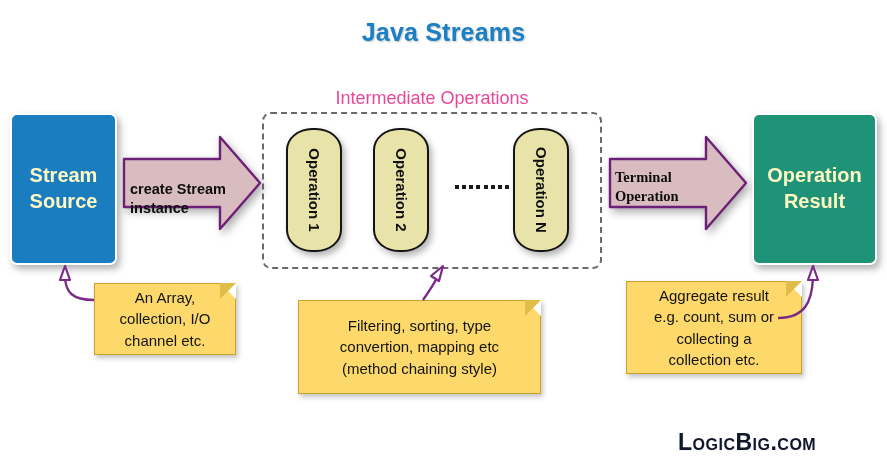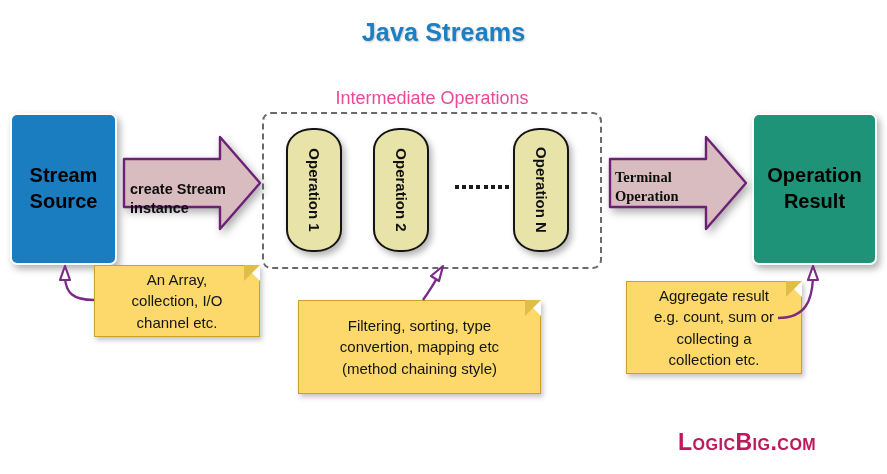--- a/index.html
+++ b/index.html
@@ -46,21 +46,21 @@
     border: 2px dashed #6a6a6a;
     border-radius: 9px;
     background: #fff;
   }
 
   
   .endpoint-box {
     position: absolute;
     border-radius: 7px;
     border: 2px solid #ffffff;
-    color: #000000;
+    color: #fef9c3;
     font-weight: bold;
     font-size: 20px;
     line-height: 1.28;
     display: flex;
     align-items: center;
     justify-content: center;
     text-align: center;
     box-shadow: 3px 4px 7px rgba(60,60,60,0.40);
   }
   #stream-source-box {
@@ -156,41 +156,41 @@
   .sticky-note::before {
     content: "";
     position: absolute;
     right: -1px; top: -1px;
     width: 0; height: 0;
     border-style: solid;
     border-width: 16px 16px 0 0;
     border-color: #e0bc48 transparent transparent transparent;
     z-index: 1;
   }
-  #note-source  { left: 94px;  top: 265px; width: 166px; height: 72px; }
+  #note-source  { left: 94px;  top: 283px; width: 142px; height: 72px; }
   #note-middle  { left: 298px; top: 300px; width: 243px; height: 94px; }
   #note-result  { left: 626px; top: 281px; width: 176px; height: 93px; }
 
   
   #connectors {
     position: absolute;
     left: 0; top: 0;
     width: 887px; height: 474px;
     pointer-events: none;
   }
 
   
   #logicbig-logo {
     position: absolute;
     left: 678px; top: 429px;
     font-size: 23px;
     font-weight: bold;
     font-variant: small-caps;
     letter-spacing: 0.5px;
-    color: #be185d;
+    color: #0f172a;
     text-shadow: 1px 1px 0 #f4f4f4;
   }
 </style>
 </head>
 <body>
 
 <div id="diagram-title">Java Streams</div>
 
 <div id="intermediate-caption">Intermediate Operations</div>
 

